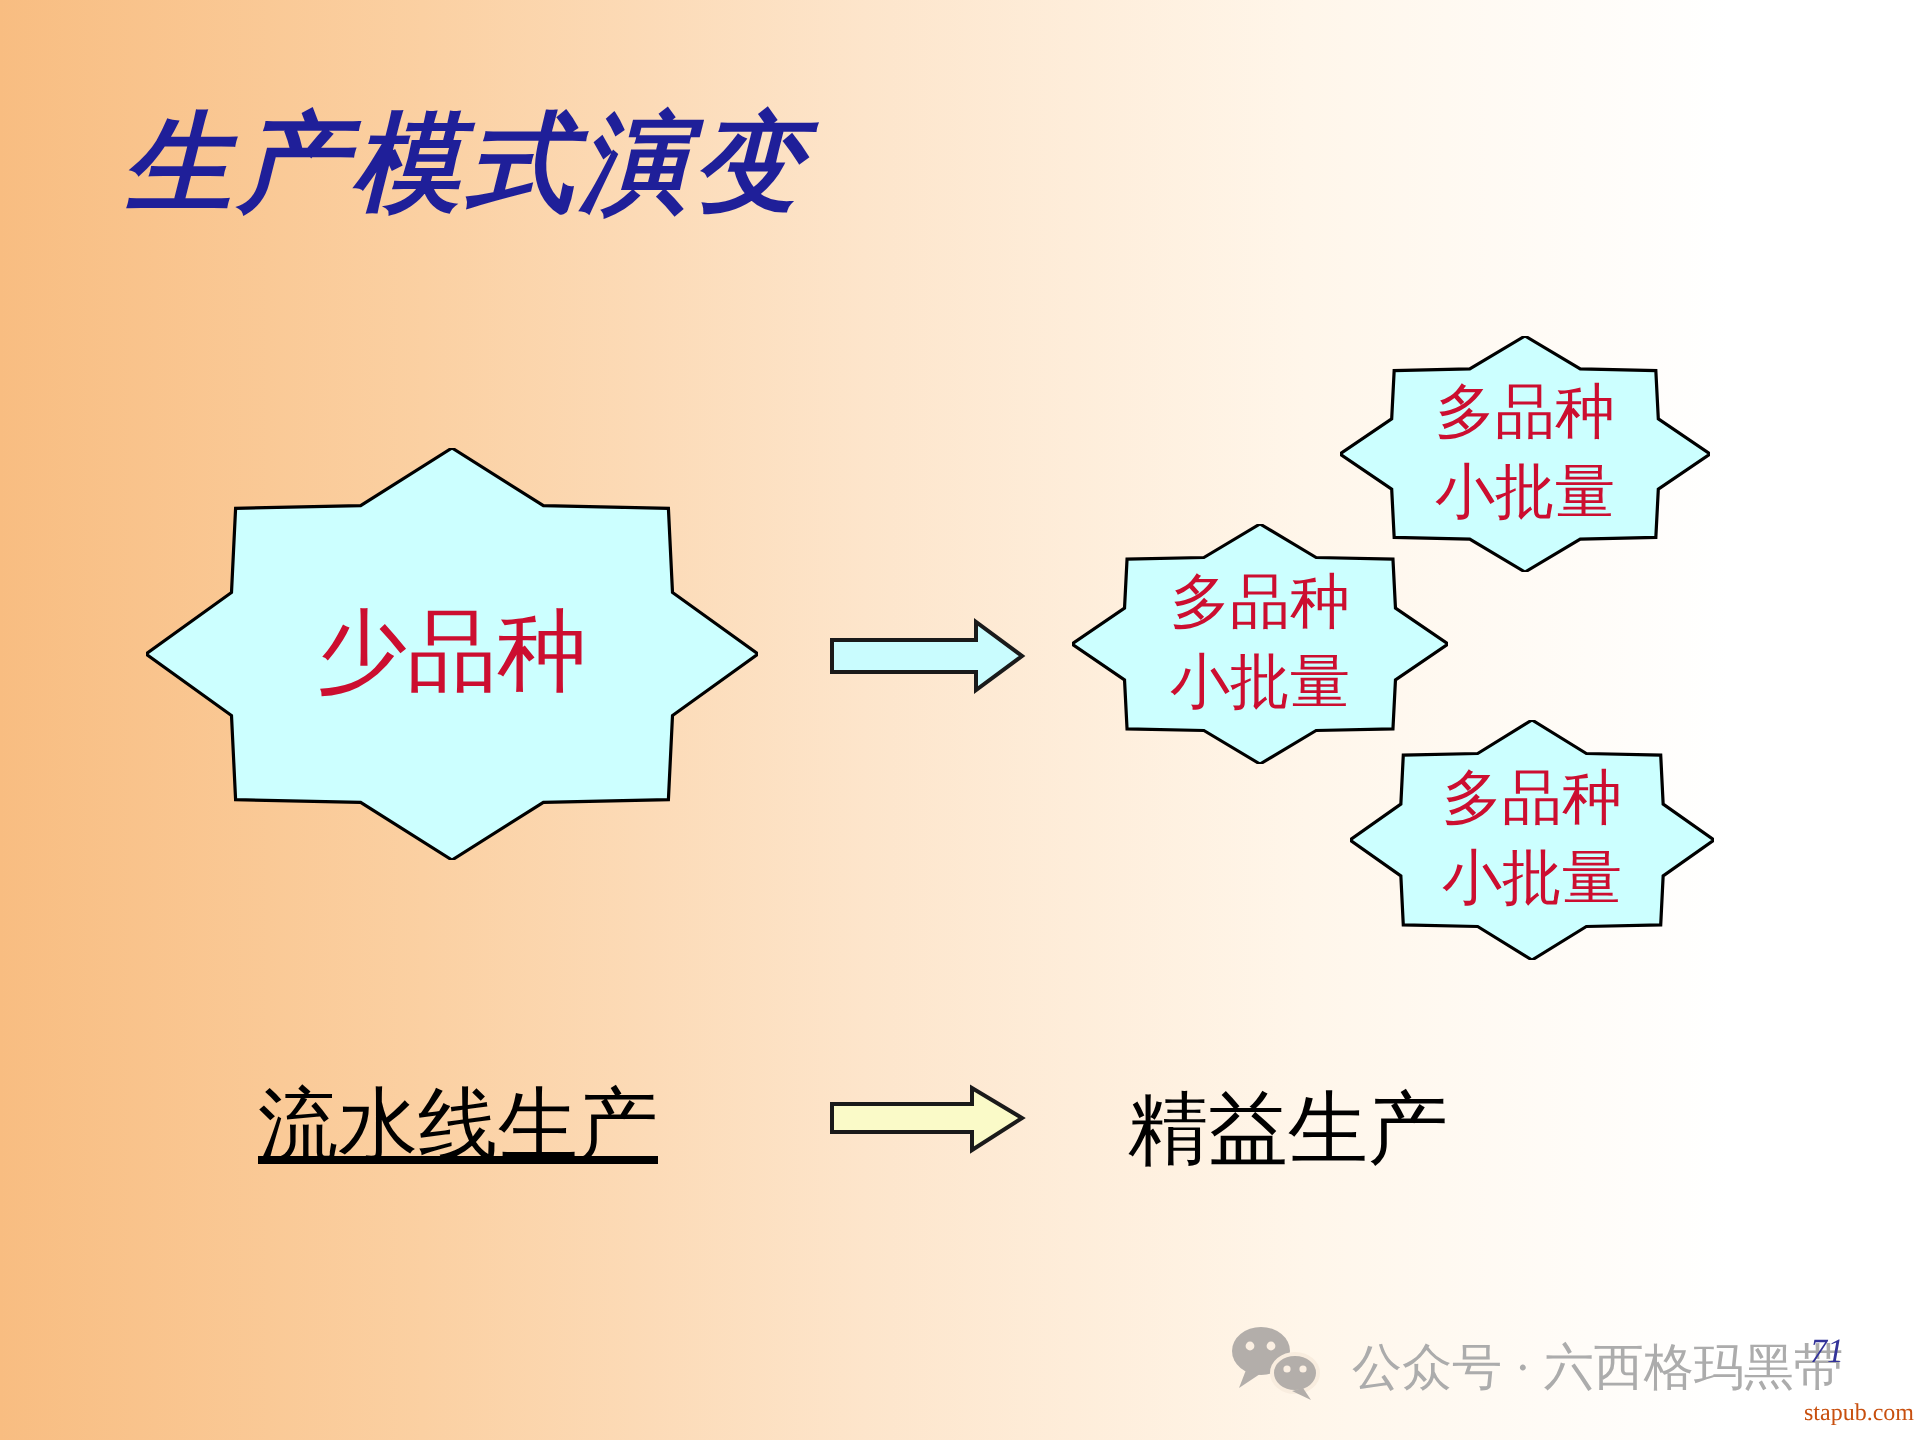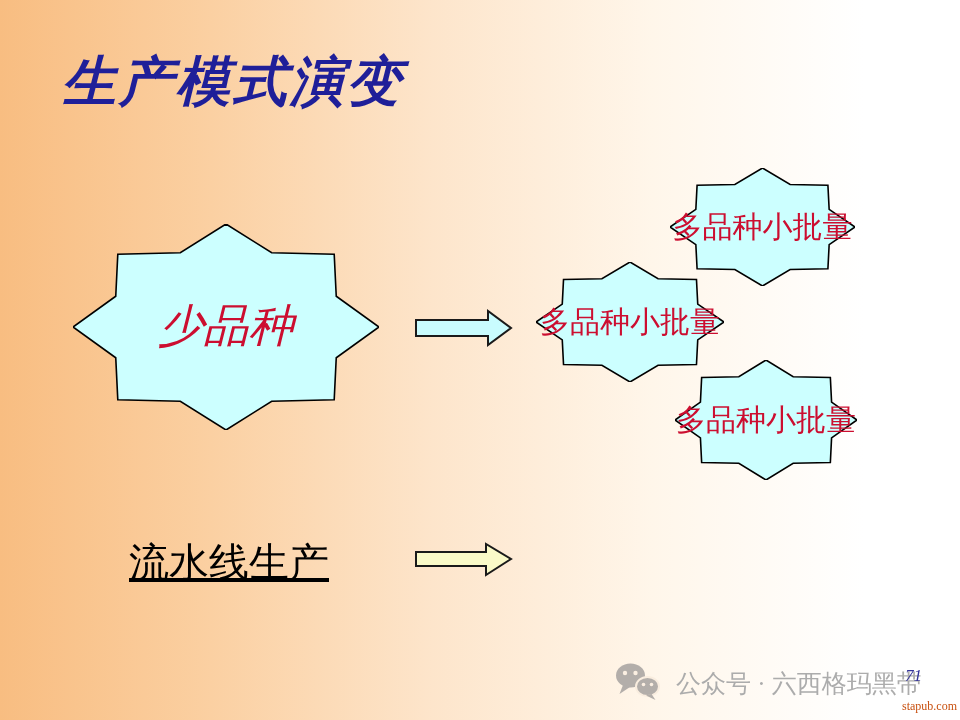--- a/index.html
+++ b/index.html
@@ -13,25 +13,25 @@
   .title{
     position:absolute;left:62px;top:46px;
     font-size:54px;font-weight:bold;font-style:italic;
     color:#1F1F99;letter-spacing:3px;white-space:nowrap;
   }
   .star{position:absolute;}
   .star svg{position:absolute;left:0;top:0;width:100%;height:100%;display:block;}
   .star-shape{fill:#CCFFFF;stroke:#000000;stroke-width:1.6px;}
   .star-label{
     position:absolute;inset:0;
-    display:flex;flex-direction:row;align-items:center;justify-content:center;
+    display:flex;flex-direction:column;align-items:center;justify-content:center;
     color:#CC0E30;text-align:center;white-space:nowrap;
   }
   .star-big{left:73px;top:224px;width:306px;height:206px;}
-  .star-big .star-label{font-size:45px;line-height:1.32;font-style:italic;}
+  .star-big .star-label{font-size:45px;line-height:1.32;}
   .star-small .star-label{font-size:30px;line-height:1.33;}
   .star-s1{left:670px;top:168px;width:185px;height:118px;}
   .star-s2{left:536px;top:262px;width:188px;height:120px;}
   .star-s3{left:675px;top:360px;width:182px;height:120px;}
   .arrow{position:absolute;}
   .arrow svg{display:block;width:100%;height:100%;}
   .arrow-cyan{left:414px;top:309px;width:100px;height:38px;}
   .arrow-cyan polygon{fill:#C9FCFE;stroke:#1A1A1A;stroke-width:2px;}
   .arrow-yellow{left:414px;top:542px;width:100px;height:35px;}
   .arrow-yellow polygon{fill:#FAFAC8;stroke:#1A1A1A;stroke-width:2px;}
@@ -108,20 +108,21 @@
   </div>
 
   <div class="bottom-label bottom-label-left">流水线生产</div>
 
   <div class="arrow arrow-yellow">
     <svg viewBox="0 0 100 35" preserveAspectRatio="none">
       <polygon vector-effect="non-scaling-stroke" points="2,10 72,10 72,2 97,17 72,33 72,24 2,24"></polygon>
     </svg>
   </div>
 
+  <div class="bottom-label bottom-label-right">精益生产</div>
 
   <div class="watermark">
     <svg class="wechat-icon" viewBox="0 0 46 38">
       <ellipse cx="16.5" cy="13.5" rx="14.5" ry="12" fill="#B3AEAA"></ellipse>
       <path d="M9,23 L5.5,32 L16,25 Z" fill="#B3AEAA"></path>
       <circle cx="11" cy="11" r="2.2" fill="#FBEFE2"></circle>
       <circle cx="21.5" cy="11" r="2.2" fill="#FBEFE2"></circle>
       <ellipse cx="33.5" cy="24.5" rx="11.5" ry="9.5" fill="#B3AEAA" stroke="#F9EDDF" stroke-width="2"></ellipse>
       <path d="M37.5,32 L41.5,38 L32,33.5 Z" fill="#B3AEAA"></path>
       <circle cx="29.5" cy="22.5" r="1.8" fill="#FBEFE2"></circle>

